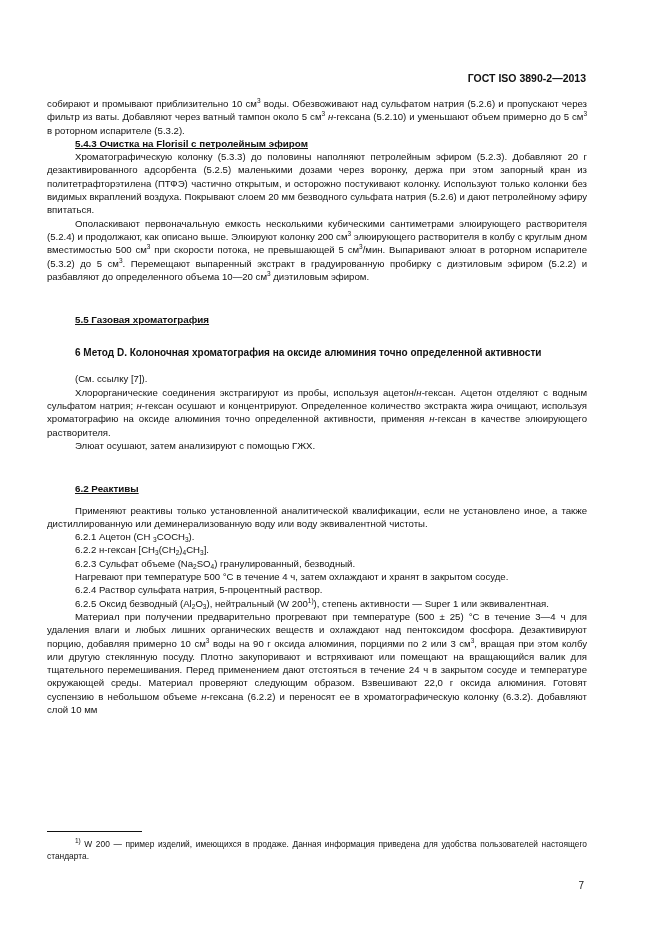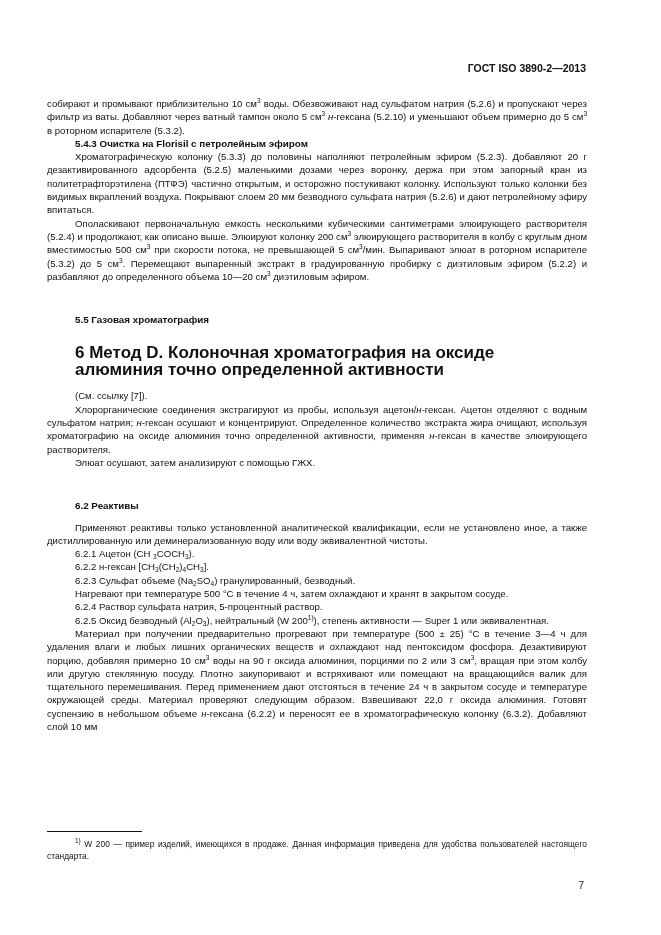--- a/index.html
+++ b/index.html
@@ -1,34 +1,34 @@
 <!DOCTYPE html>
 <html><head>
 <meta charset="utf-8">
 <style>
   html, body { margin: 0; padding: 0; background: #ffffff; }
   body {
     width: 661px; height: 935px; position: relative; overflow: hidden;
     font-family: "Liberation Sans", sans-serif; color: #111;
   }
   .page-header {
-    position: absolute; top: 62px; right: 75px;
+    position: absolute; top: 72px; right: 75px;
     font-size: 10.5px; font-weight: bold; letter-spacing: 0;
   }
   .content {
     position: absolute; left: 47px; top: 97px; width: 540px;
     font-size: 9.6px; line-height: 13.3px; text-align: justify;
   }
   p { margin: 0; }
   .ind { text-indent: 28px; }
-  .h3 { font-weight: bold; padding-left: 28px; font-size: 9.8px; }
+  .h3 { font-weight: bold; padding-left: 28px; font-size: 9.8px; text-decoration: underline; }
   .h3.gap-top { margin-top: 30px; }
   .gap-after { margin-bottom: 8px; }
   .h2 {
-    font-weight: bold; font-size: 17px; line-height: 17px;
+    font-weight: bold; font-size: 10px; line-height: 17px;
     padding-left: 28px; margin-top: 18px; margin-bottom: 11px; text-align: left;
   }
   sup { font-size: 6.5px; vertical-align: 4px; line-height: 0; }
   sub { font-size: 6.5px; vertical-align: -2px; line-height: 0; }
   i { font-style: italic; }
   .footnote-rule {
     position: absolute; left: 47px; top: 831px; width: 95px; height: 0;
     border-top: 1px solid #111;
   }
   .footnote {

